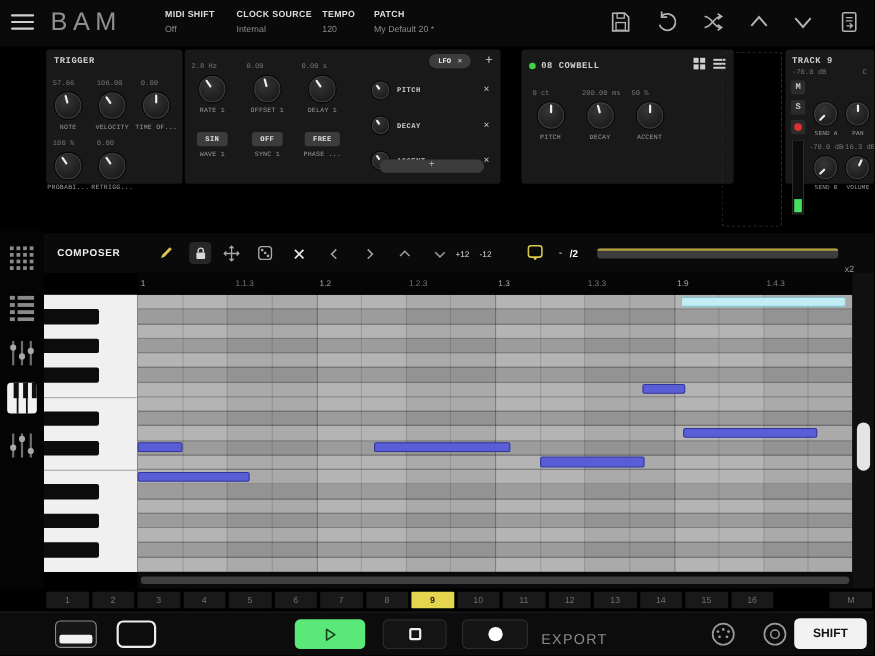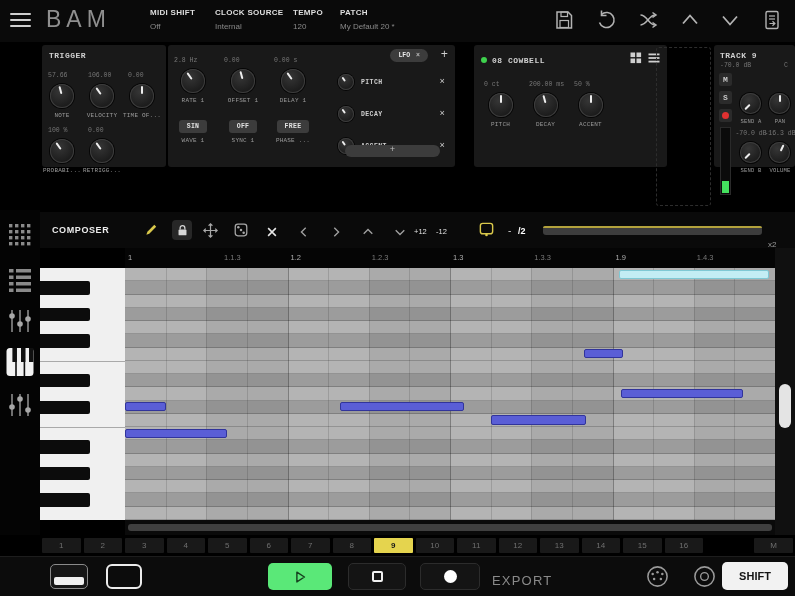--- a/index.html
+++ b/index.html
@@ -540,21 +540,21 @@
           <circle cx="5" cy="15" r="2.8" fill="#a8a8a8"></circle>
           <circle cx="13" cy="7" r="2.8" fill="#a8a8a8"></circle>
           <circle cx="21" cy="18" r="2.8" fill="#a8a8a8"></circle>
         </svg>
     </span>
   </div>
 
   <div id="roll">
     <div id="ruler">
         <div class="ruler-label beat" style="left: 3px;">1</div>
-        <div class="ruler-label" style="left: 99px;">1.1.3</div>
+        <div class="ruler-label" style="left: 89px;">1.1.3</div>
         <div class="ruler-label beat" style="left: 165.5px;">1.2</div>
         <div class="ruler-label" style="left: 246.75px;">1.2.3</div>
         <div class="ruler-label beat" style="left: 328px;">1.3</div>
         <div class="ruler-label" style="left: 409.25px;">1.3.3</div>
         <div class="ruler-label beat" style="left: 490.5px;">1.9</div>
         <div class="ruler-label" style="left: 571.75px;">1.4.3</div>
       </div>
     <div id="keyboard">
         <div class="black-key" style="top: 13.2632px; height: 13.2632px;"></div>
         <div class="black-key" style="top: 39.7895px; height: 13.2632px;"></div>

